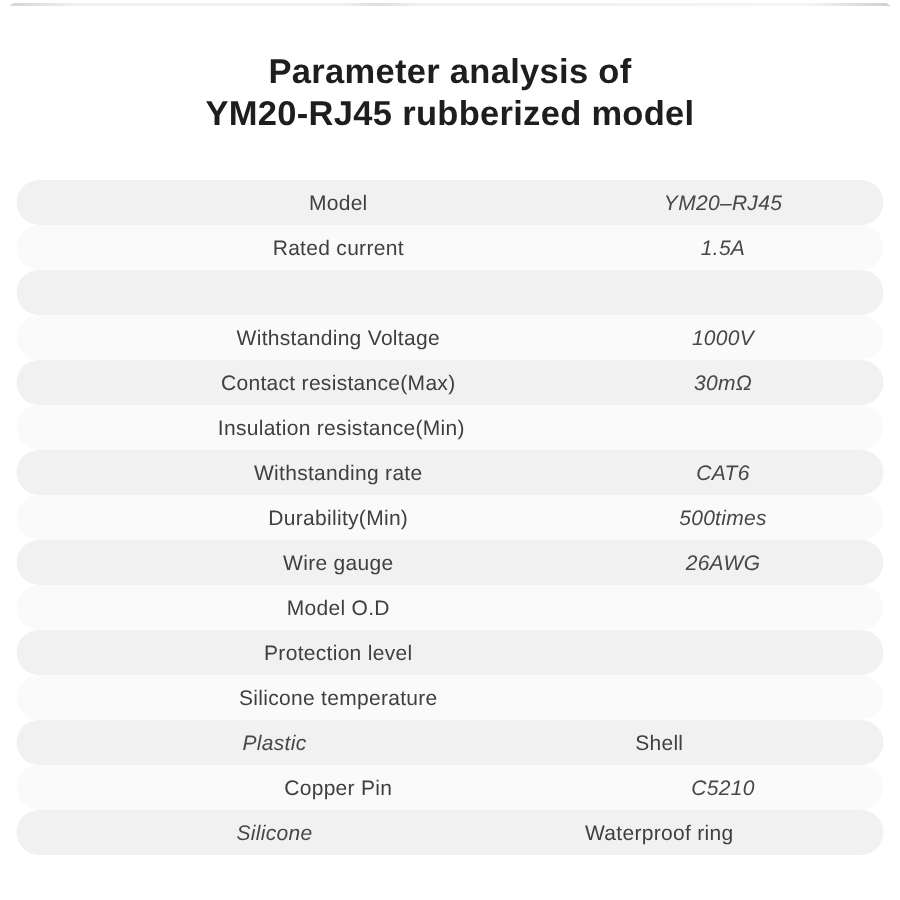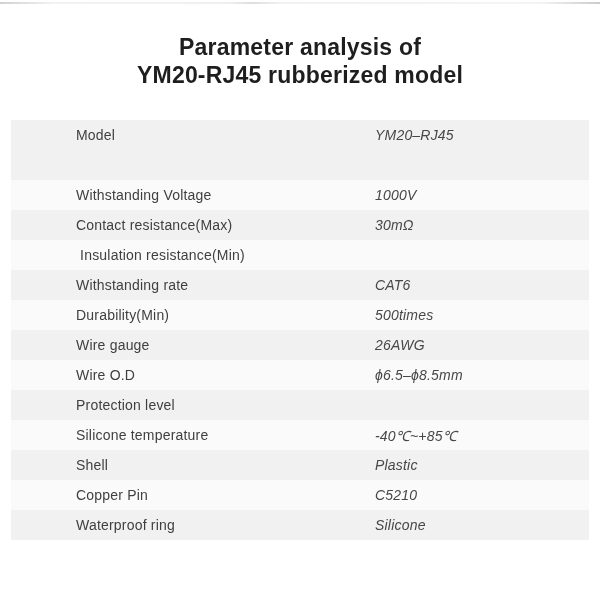--- a/index.html
+++ b/index.html
@@ -1,15 +1,15 @@
 <!DOCTYPE html>
 <html><head>
 <meta charset="utf-8">
 <style>
-  * { margin: 0; padding: 0; box-sizing: border-box; }
+  * { margin: 0; padding: 0; box-sizing: border-box; border-radius: 17px; }
   html, body {
     width: 600px; height: 600px;
     background: #ffffff;
     font-family: "Liberation Sans", sans-serif;
     overflow: hidden;
   }
   .page { position: relative; width: 600px; height: 600px; background: #ffffff; }
 
   
   .top-line {
@@ -33,20 +33,21 @@
   .spec-table {
     position: absolute; top: 120px; left: 11px; width: 578px;
   }
   .row {
     height: 30px;
     display: flex;
     align-items: center;
     padding-left: 65px;
     font-size: 14px;
     color: #3f3f3f;
+    text-align: center;
   }
   .row.odd  { background: #f1f1f2; }
   .row.even { background: #fafafb; }
   .cell.label {
     flex: 0 0 299px;
     white-space: pre;       
     letter-spacing: 0.2px;
   }
   .cell.value {
     flex: 1;
@@ -65,20 +66,24 @@
   <div class="title-block">
     <div>Parameter analysis of</div>
     <div>YM20-RJ45 rubberized model</div>
   </div>
 
   <div class="spec-table">
     <div class="row odd">
       <span class="cell label">Model</span>
       <span class="cell value">YM20–RJ45</span>
     </div>
+    <div class="row even">
+      <span class="cell label">Rated current</span>
+      <span class="cell value">1.5A</span>
+    </div>
     <div class="row odd">
     </div>
     <div class="row even">
       <span class="cell label">Withstanding Voltage</span>
       <span class="cell value">1000V</span>
     </div>
     <div class="row odd">
       <span class="cell label">Contact resistance(Max)</span>
       <span class="cell value">30mΩ</span>
     </div>
@@ -91,37 +96,35 @@
     </div>
     <div class="row even">
       <span class="cell label">Durability(Min)</span>
       <span class="cell value">500times</span>
     </div>
     <div class="row odd">
       <span class="cell label">Wire gauge</span>
       <span class="cell value">26AWG</span>
     </div>
     <div class="row even">
-      <span class="cell label">Wire O.D</span>
-      <span class="cell value">ϕ6.5–ϕ8.5mm</span>
+      <span class="cell label">Model O.D</span>
     </div>
     <div class="row odd">
       <span class="cell label">Protection level</span>
     </div>
     <div class="row even">
       <span class="cell label">Silicone temperature</span>
-      <span class="cell value">-40℃~+85℃</span>
     </div>
     <div class="row odd">
+      <span class="cell value">Plastic</span>
       <span class="cell label">Shell</span>
-      <span class="cell value">Plastic</span>
     </div>
     <div class="row even">
       <span class="cell label">Copper Pin</span>
       <span class="cell value">C5210</span>
     </div>
     <div class="row odd">
+      <span class="cell value">Silicone</span>
       <span class="cell label">Waterproof ring</span>
-      <span class="cell value">Silicone</span>
     </div>
   </div>
 
 </div>
 
 </body></html>

